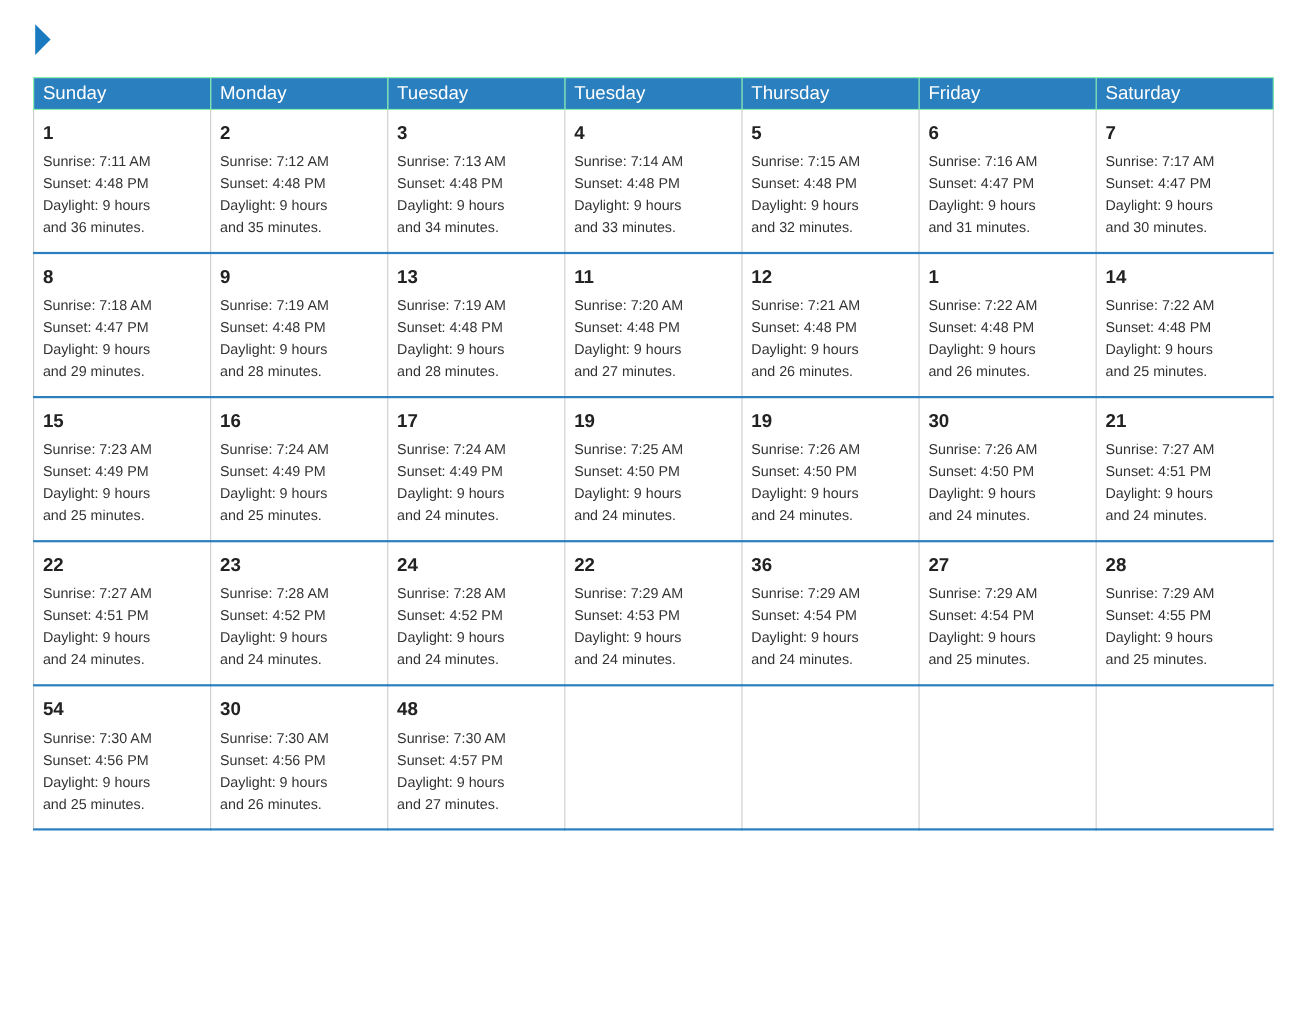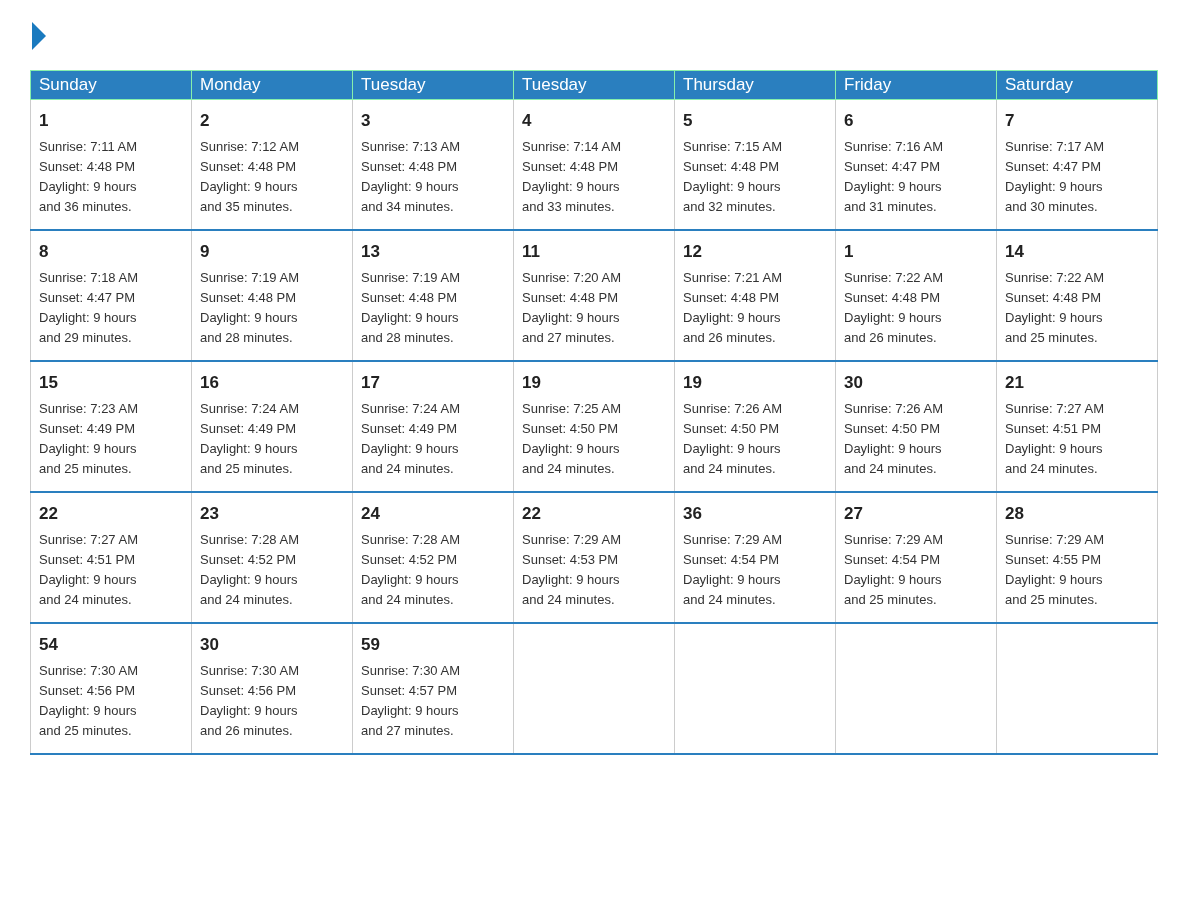--- a/index.html
+++ b/index.html
@@ -259,21 +259,21 @@
       <tr>
         <td>
         <span class="day-number">54</span>
         <span class="day-info">Sunrise: 7:30 AM<br>Sunset: 4:56 PM<br>Daylight: 9 hours<br>and 25 minutes.</span>
       </td>
         <td>
         <span class="day-number">30</span>
         <span class="day-info">Sunrise: 7:30 AM<br>Sunset: 4:56 PM<br>Daylight: 9 hours<br>and 26 minutes.</span>
       </td>
         <td>
-        <span class="day-number">59</span>
+        <span class="day-number">48</span>
         <span class="day-info">Sunrise: 7:30 AM<br>Sunset: 4:57 PM<br>Daylight: 9 hours<br>and 27 minutes.</span>
       </td>
         <td class="empty-cell"></td>
         <td class="empty-cell"></td>
         <td class="empty-cell"></td>
         <td class="empty-cell"></td>
       </tr>
     </tbody>
 </table>
 

